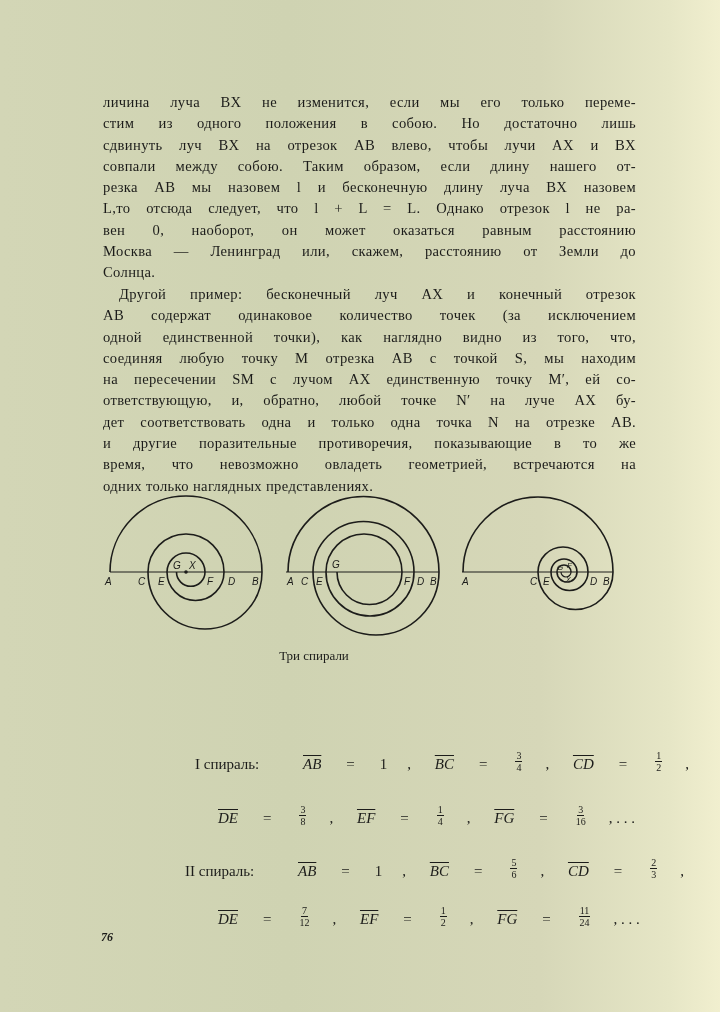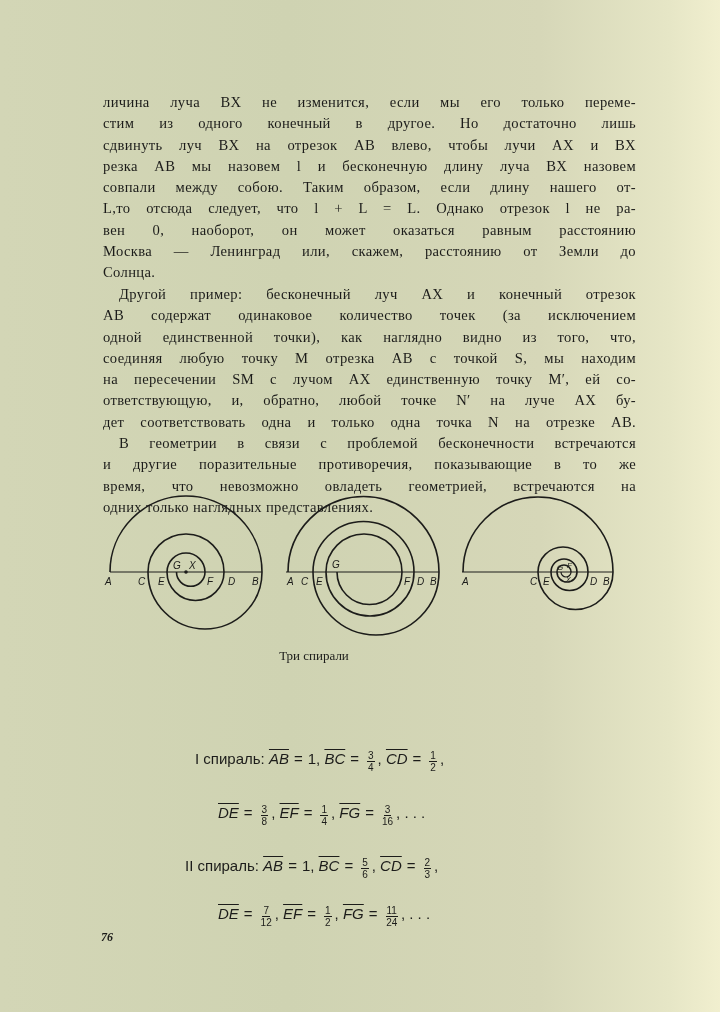--- a/index.html
+++ b/index.html
@@ -19,60 +19,59 @@
   .line { display:block; height:21.3px; white-space:nowrap; text-align-last:justify; text-align:justify; }
   .line.last { text-align-last:left; }
   .indent { padding-left:16px; }
   .ov { text-decoration:overline; font-style:italic; }
   .figure { position:absolute; left:100px; top:462px; width:540px; height:160px; }
   .caption {
     position:absolute; left:0; width:628px; top:620px; text-align:center;
     font-family:"Liberation Serif","DejaVu Serif",serif; font-size:13px;
   }
   .formula {
-    position:absolute; font-family:Liberation Sans, sans-serif;
-    font-size:15px; white-space:nowrap; display:flex; align-items:flex-start;
+    position:absolute; font-family:Liberation Serif, serif;
+    font-size:15px; white-space:nowrap; display:flex; align-items:flex-end;gap:20px;
   }
   .frac { display:inline-flex; flex-direction:column; align-items:center; font-size:10px; line-height:11px; margin:0 3px; vertical-align:middle; }
   .frac .num { border-bottom:0.8px solid #1c1c1a; padding:0 1px; }
   .eq { margin:0 5px; }
   .pageno {
     position:absolute; left:101px; top:902px; font-style:italic; font-weight:bold;
     font-family:"Liberation Serif","DejaVu Serif",serif; font-size:12px;
   }
 </style>
 </head>
 <body>
 
 <div class="page">
 
   <div class="para" style="top:64px;">
     <span class="line">личина луча BX не изменится, если мы его только переме-</span>
-    <span class="line">стим из одного конечный в другое. Но достаточно лишь</span>
+    <span class="line">стим из одного положения в собою. Но достаточно лишь</span>
     <span class="line">сдвинуть луч BX на отрезок AB влево, чтобы лучи AX и BX</span>
+    <span class="line">совпали между собою. Таким образом, если длину нашего от-</span>
     <span class="line">резка AB мы назовем l и бесконечную длину луча BX назовем</span>
-    <span class="line">совпали между собою. Таким образом, если длину нашего от-</span>
     <span class="line">L,то отсюда следует, что l + L = L. Однако отрезок l не ра-</span>
     <span class="line">вен 0, наоборот, он может оказаться равным расстоянию</span>
     <span class="line">Москва — Ленинград или, скажем, расстоянию от Земли до</span>
     <span class="line last">Солнца.</span>
   </div>
 
   <div class="para" style="top:256px;">
     <span class="line indent">Другой пример: бесконечный луч AX и конечный отрезок</span>
     <span class="line">AB содержат одинаковое количество точек (за исключением</span>
     <span class="line">одной единственной точки), как наглядно видно из того, что,</span>
     <span class="line">соединяя любую точку M отрезка AB с точкой S, мы находим</span>
     <span class="line">на пересечении SM с лучом AX единственную точку M′, ей со-</span>
     <span class="line">ответствующую, и, обратно, любой точке N′ на луче AX бу-</span>
     <span class="line">дет соответствовать одна и только одна точка N на отрезке AB.</span>
   </div>
 
   <div class="para" style="top:405px;">
-    <span class="line indent">В геометрии в связи с проблемой бесконечности встречаются</span>
     <span class="line">и другие поразительные противоречия, показывающие в то же</span>
     <span class="line">время, что невозможно овладеть геометрией, встречаются на</span>
     <span class="line last">одних только наглядных представлениях.</span>
   </div>
 
   <svg class="figure" viewBox="0 0 540 160" width="540" height="160" fill="none" stroke="#1c1c1a" stroke-width="1.6" font-family="Liberation Sans, DejaVu Sans, sans-serif" font-style="italic" font-size="10">
 
     <g>
       <line x1="10" y1="82" x2="162" y2="82" stroke-width="1"></line>
 

